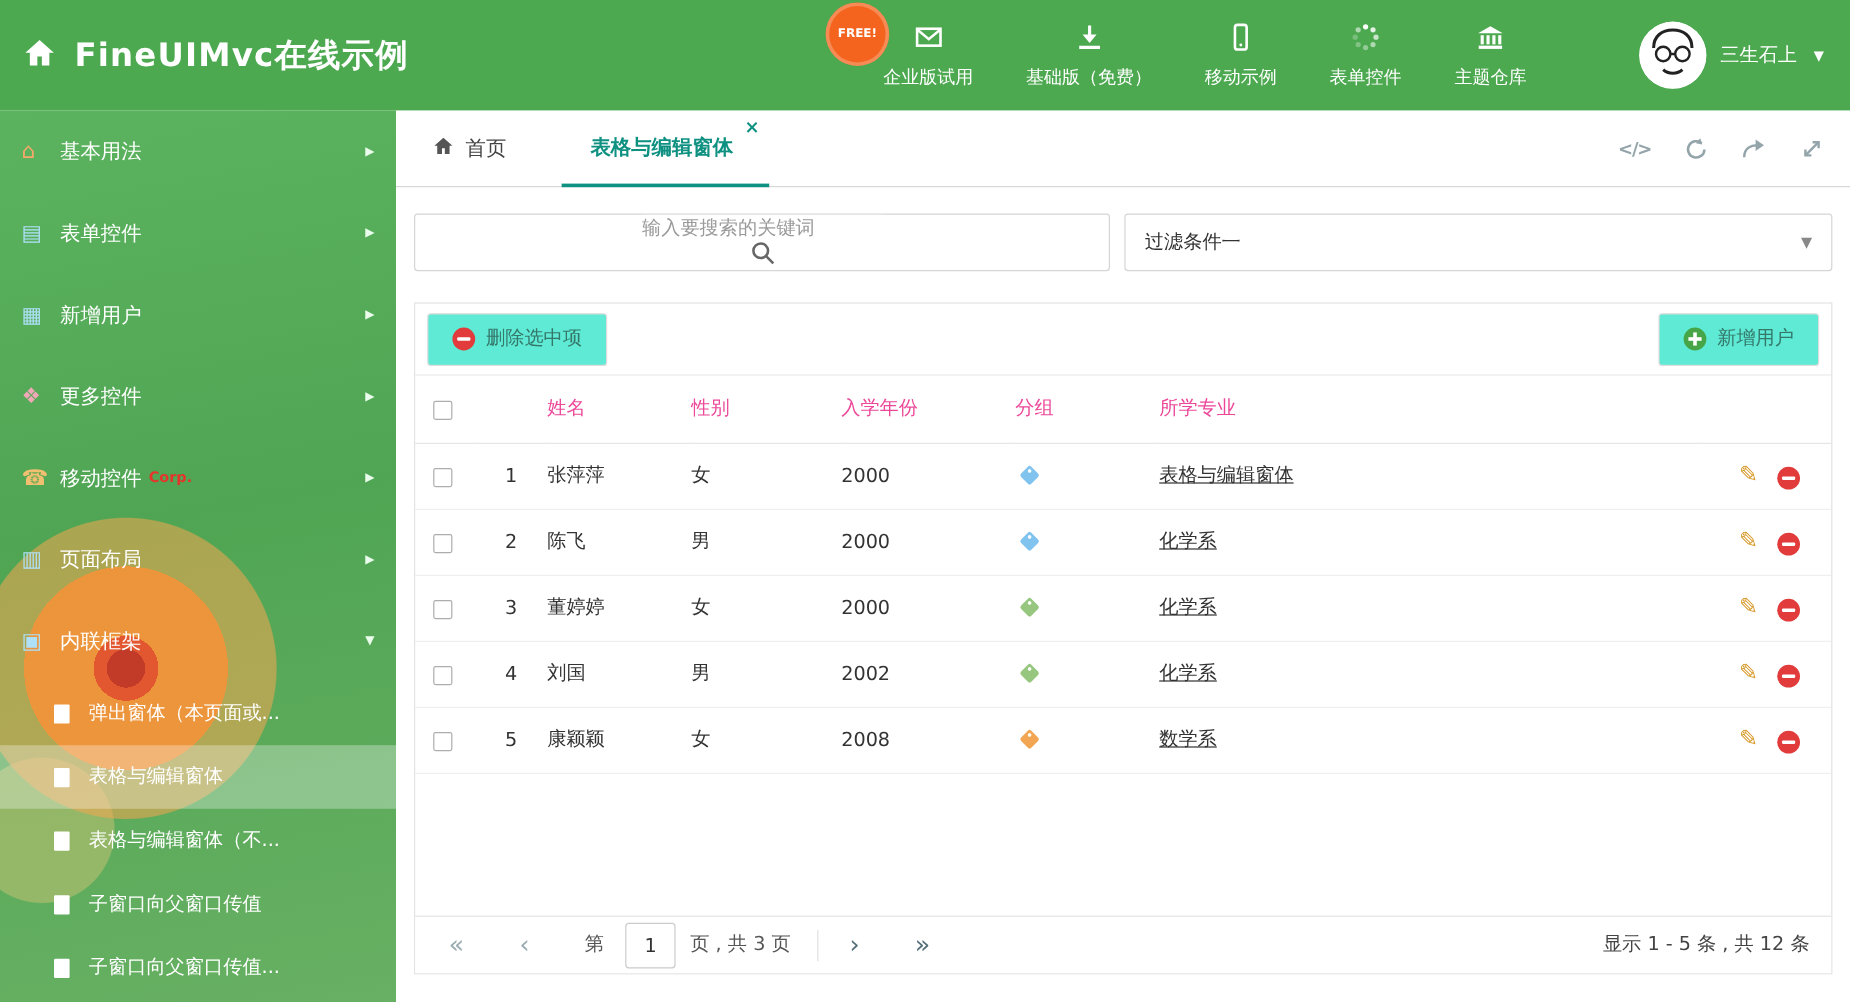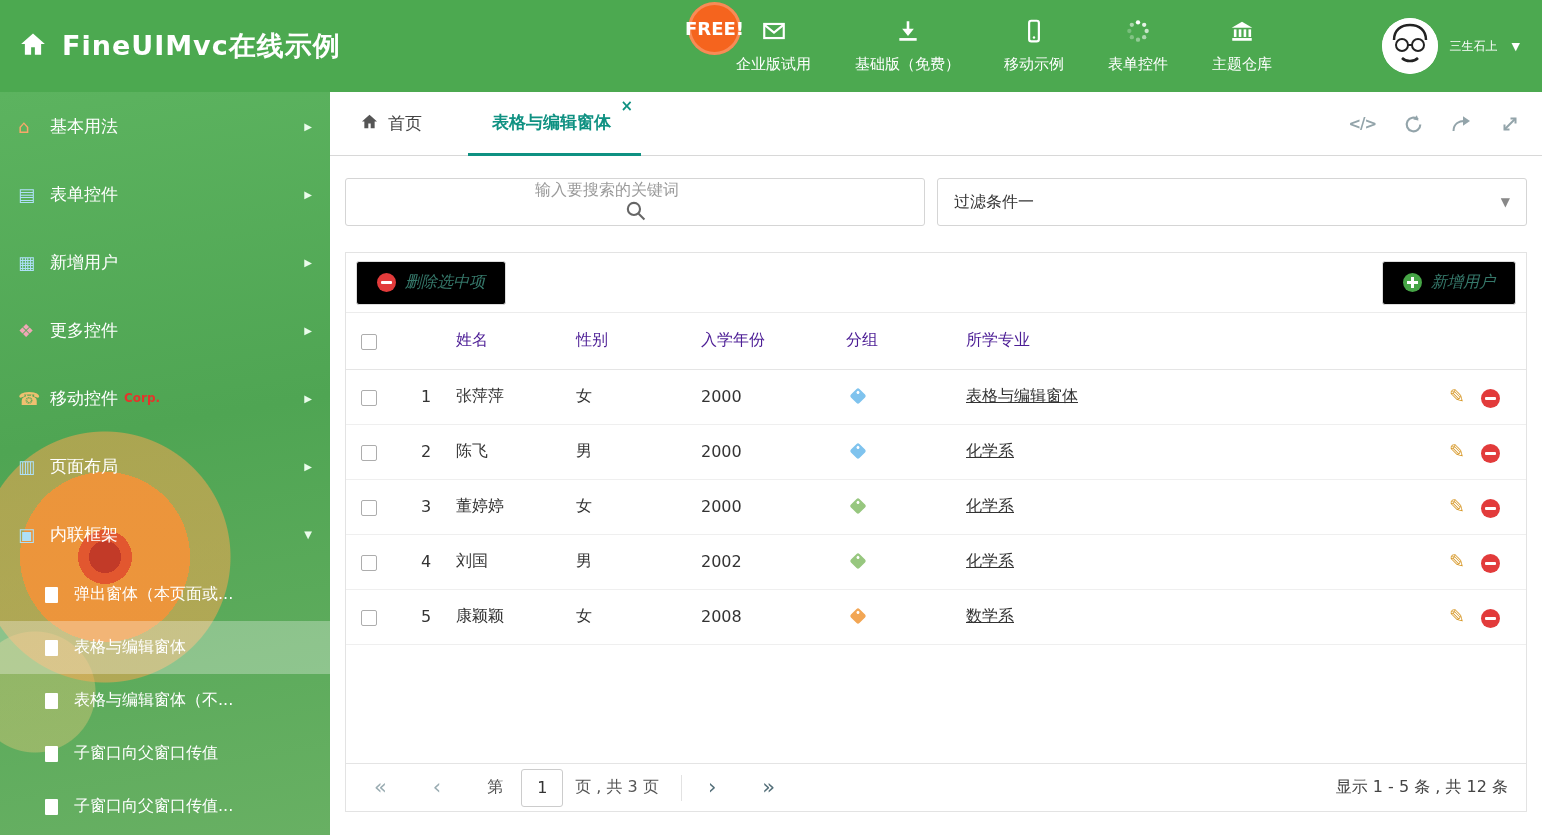--- a/index.html
+++ b/index.html
@@ -10,27 +10,27 @@
   .header { position:absolute; top:0; left:0; width:1542px; height:92px;
             background:var(--header-green,#4ca950); color:#fff; z-index:5; }
   .brand { position:absolute; left:18px; top:0; height:92px; display:flex; align-items:center; gap:14px; }
   .brand-title { font-size:27px; font-weight:bold; letter-spacing:1px; }
   .hsearch { position:absolute; left:430px; top:0; height:92px; display:flex; align-items:center; gap:14px; }
   .hsearch input { background:transparent; border:none; outline:none; color:#fff; font-size:17px; width:150px;
                    font-family:inherit; }
   .hsearch input::placeholder { color:#cfe8cf; }
   .free-badge { position:absolute; left:688px; top:2px; width:53px; height:53px; border-radius:50%;
                 background:var(--free-badge-orange,#f5641e); display:flex; align-items:center; justify-content:center;
-                font-size:18px; font-weight:bold; box-shadow:0 0 0 3px rgba(255,255,255,.25) inset; z-index:6; }
+                font-size:10px; font-weight:bold; box-shadow:0 0 0 3px rgba(255,255,255,.25) inset; z-index:6; }
   .hnav-wrap { position:absolute; left:714px; top:0; height:92px; display:flex; align-items:center; }
   .hnav { display:flex; flex-direction:column; align-items:center; gap:7px; padding:0 22px; cursor:pointer; }
   .hnav-label { font-size:15px; white-space:nowrap; }
   .huser { position:absolute; right:22px; top:0; height:92px; display:flex; align-items:center; gap:12px; }
   .avatar { width:56px; height:56px; border-radius:50%; background:#fff; overflow:hidden; flex:none; }
-  .huser-name { font-size:12px; }
+  .huser-name { font-size:16px; }
   .huser-caret { font-size:11px; margin-left:2px; }
 
   
   .sidebar { position:absolute; top:92px; left:0; width:330px; height:743px; overflow:hidden;
     background-image:
       radial-gradient(circle at 105px 465px, #c23a28 0 16px, #e2572f 16px 27px, rgba(244,148,58,.95) 27px 85px, rgba(246,166,80,.55) 85px 125px, rgba(246,166,80,0) 126px),
       radial-gradient(circle at 35px 600px, rgba(250,205,125,.35) 0 60px, rgba(250,205,125,0) 61px),
       linear-gradient(170deg,#5cb35f 0%,#4fa553 45%,#68b063 100%);
     color:#fff; }
   .sb-item { height:68px; display:flex; align-items:center; padding:0 18px; cursor:pointer; }
@@ -61,27 +61,27 @@
   .search-box { width:580px; height:48px; border:1px solid #d5d5d5; border-radius:3px;
                 display:flex; align-items:center; padding:0 15px;flex-direction:column; }
   .search-box input { border:none; outline:none; flex:1; font-size:16px; color:#333; font-family:inherit; }
   .search-box input::placeholder { color:#9a9a9a; }
   .filter-box { flex:1; height:48px; border:1px solid #d5d5d5; border-radius:3px; display:flex;
                 align-items:center; padding:0 16px; font-size:16px; color:#333; cursor:pointer; }
   .filter-caret { margin-left:auto; color:#888; font-size:12px; }
 
   .panel { margin:26px 15px 0; height:560px; border:1px solid #e3e3e3; position:relative; }
   .toolbar { height:60px; border-bottom:1px solid #ececec; display:flex; align-items:center; padding:0 10px; }
-  .btn { height:44px; border:1px solid #dcdcdc; border-radius:3px; background:#000000; display:flex;
+  .btn { height:44px; border:1px solid #dcdcdc; border-radius:3px; background:#5eead4; display:flex;
          align-items:center; gap:9px; padding:0 20px; font-size:16px; color:#35786a; cursor:pointer;
-         font-family:inherit;font-style:italic; }
+         font-family:inherit; }
   .btn-add { margin-left:auto;text-align:center; }
 
   table.grid { width:100%; border-collapse:collapse; font-size:16px; color:#333; table-layout:fixed; }
-  .grid th { height:56px; font-weight:normal; color:#4c1d95; text-align:left; border-bottom:1px solid #e5e5e5; }
+  .grid th { height:56px; font-weight:normal; color:#ec4899; text-align:left; border-bottom:1px solid #e5e5e5; }
   .grid td { height:55px; border-bottom:1px solid #efefef; }
   .c-check { padding-left:15px; }
   .c-num { text-align:center; }
   .checkbox { width:16px; height:16px; border:1px solid #adadad; border-radius:2px; background:#fff;
               display:inline-block; cursor:pointer; vertical-align:middle; }
   .tag-icon { width:12px; height:12px; display:inline-block; border-radius:2px; transform:rotate(45deg);
               position:relative; margin-left:6px; }
   .tag-icon::after { content:""; position:absolute; left:2px; top:2px; width:3px; height:3px;
                      border-radius:50%; background:#fff; }
   .major-link { color:#333; text-decoration:underline; cursor:pointer; }

